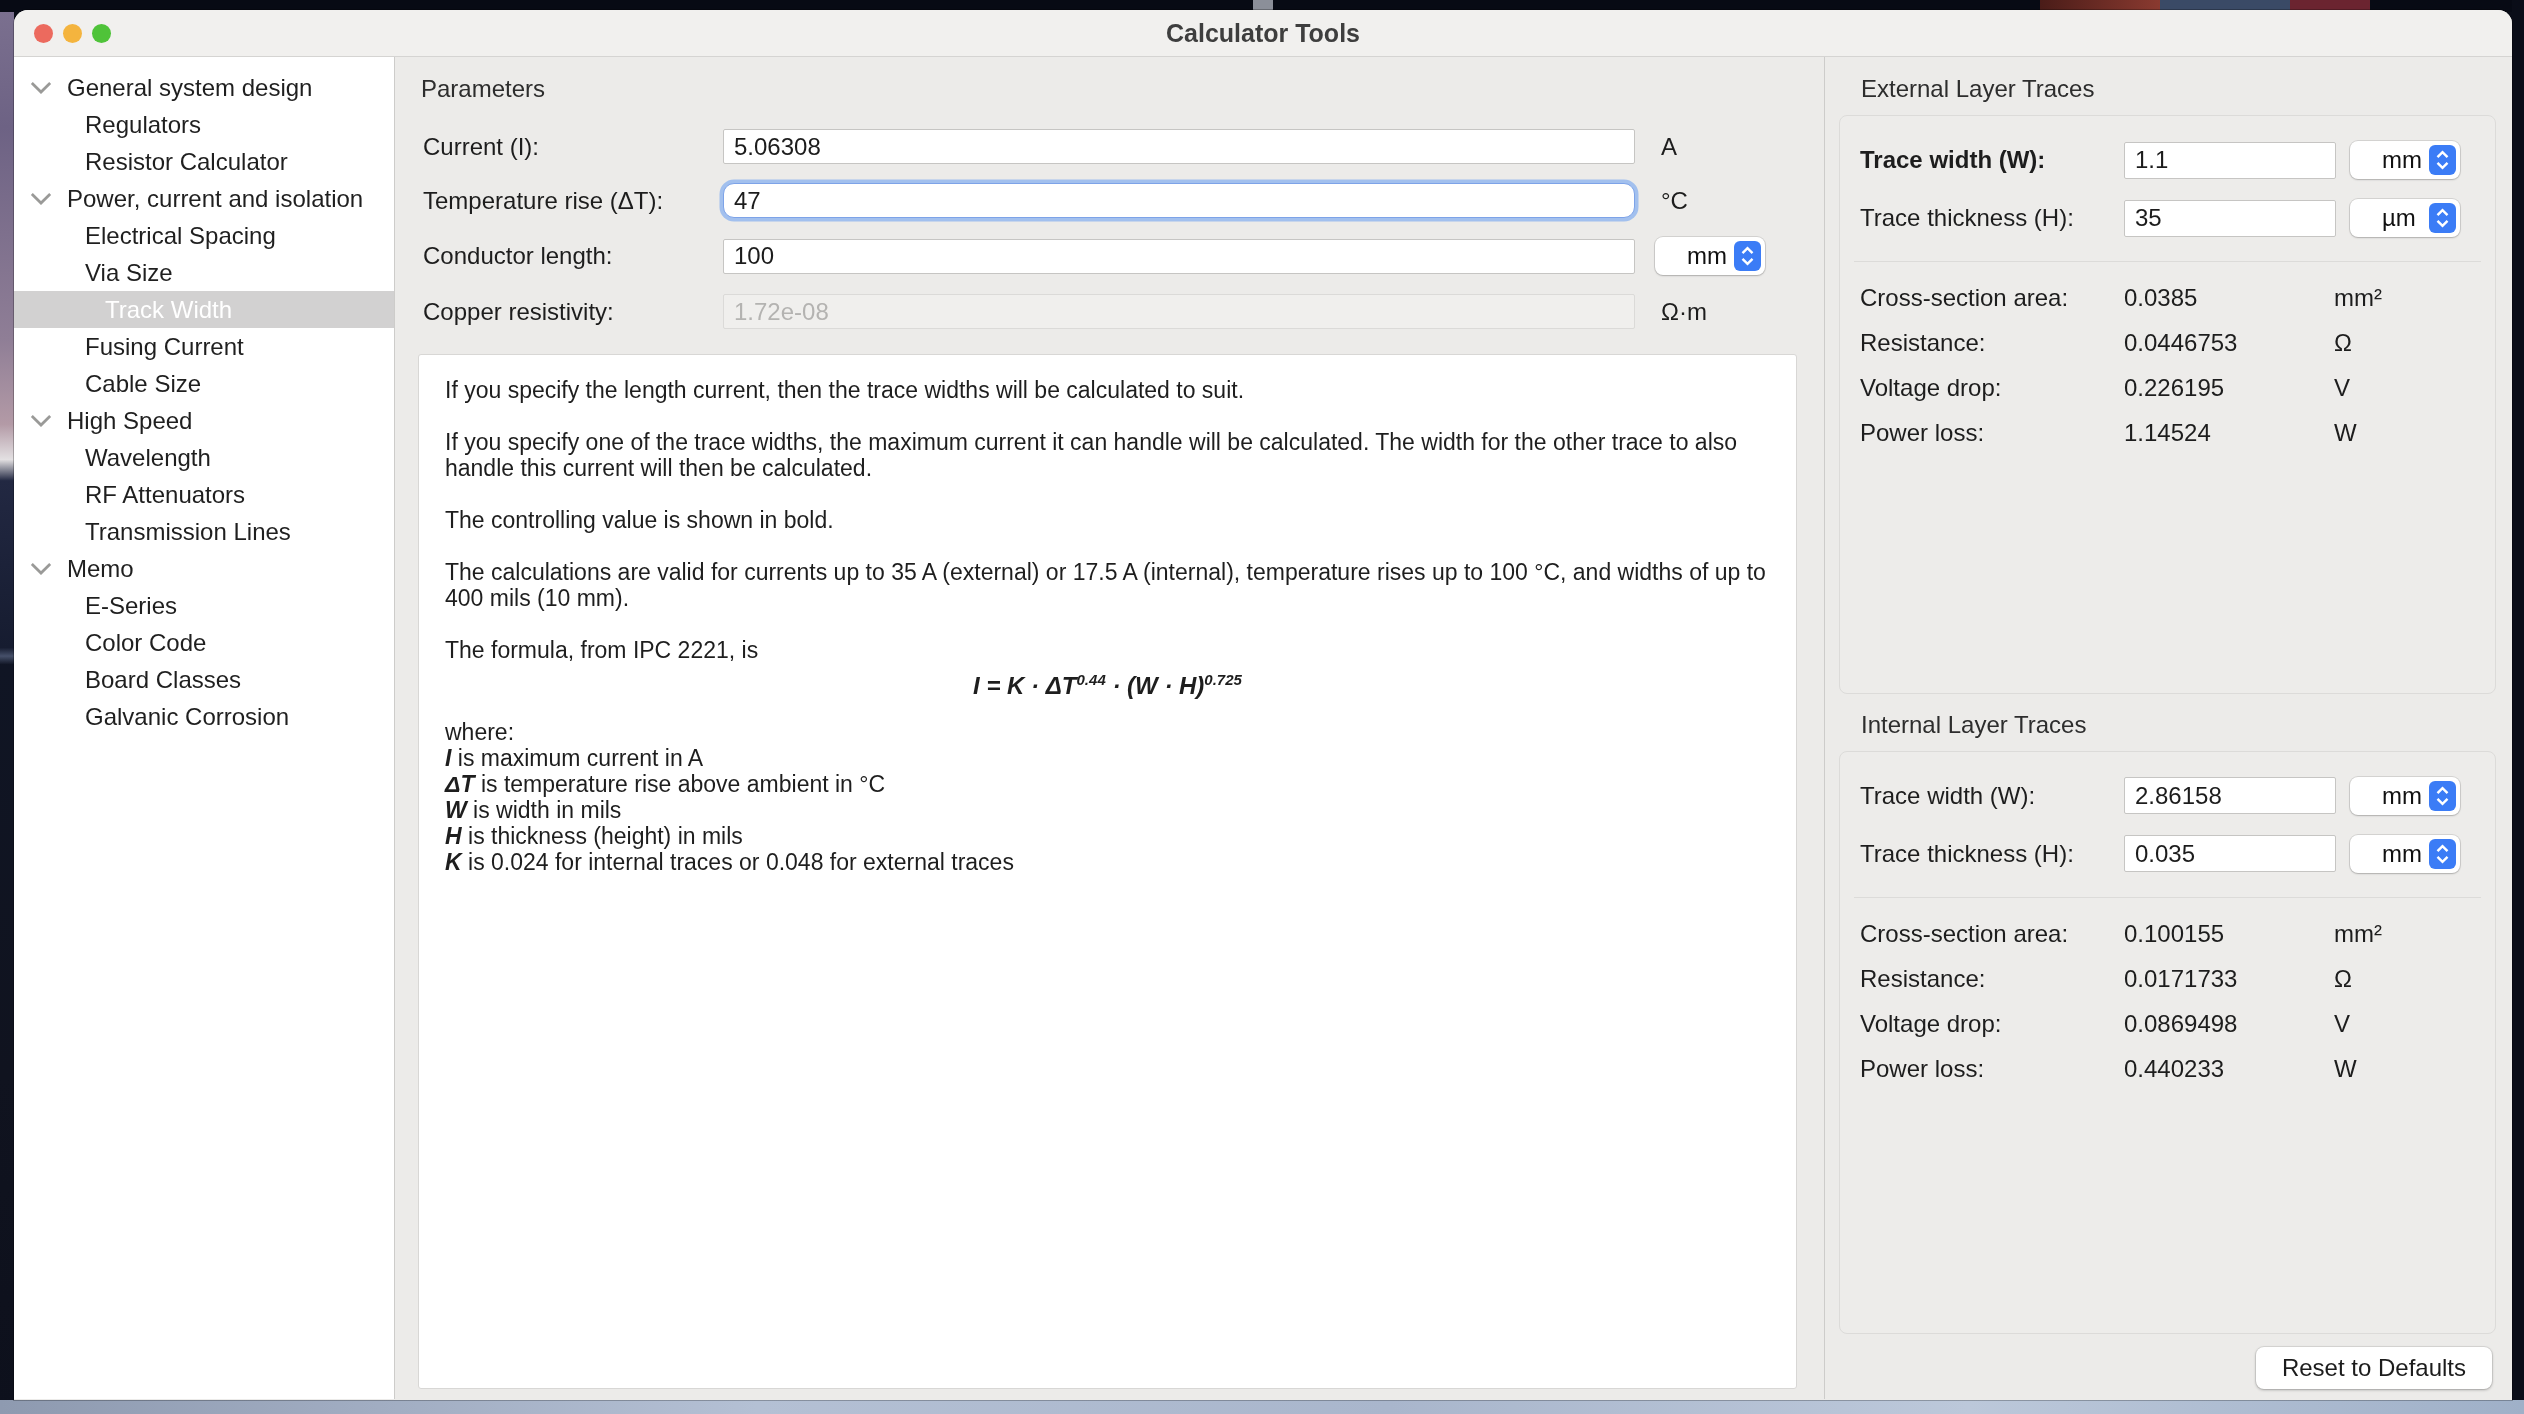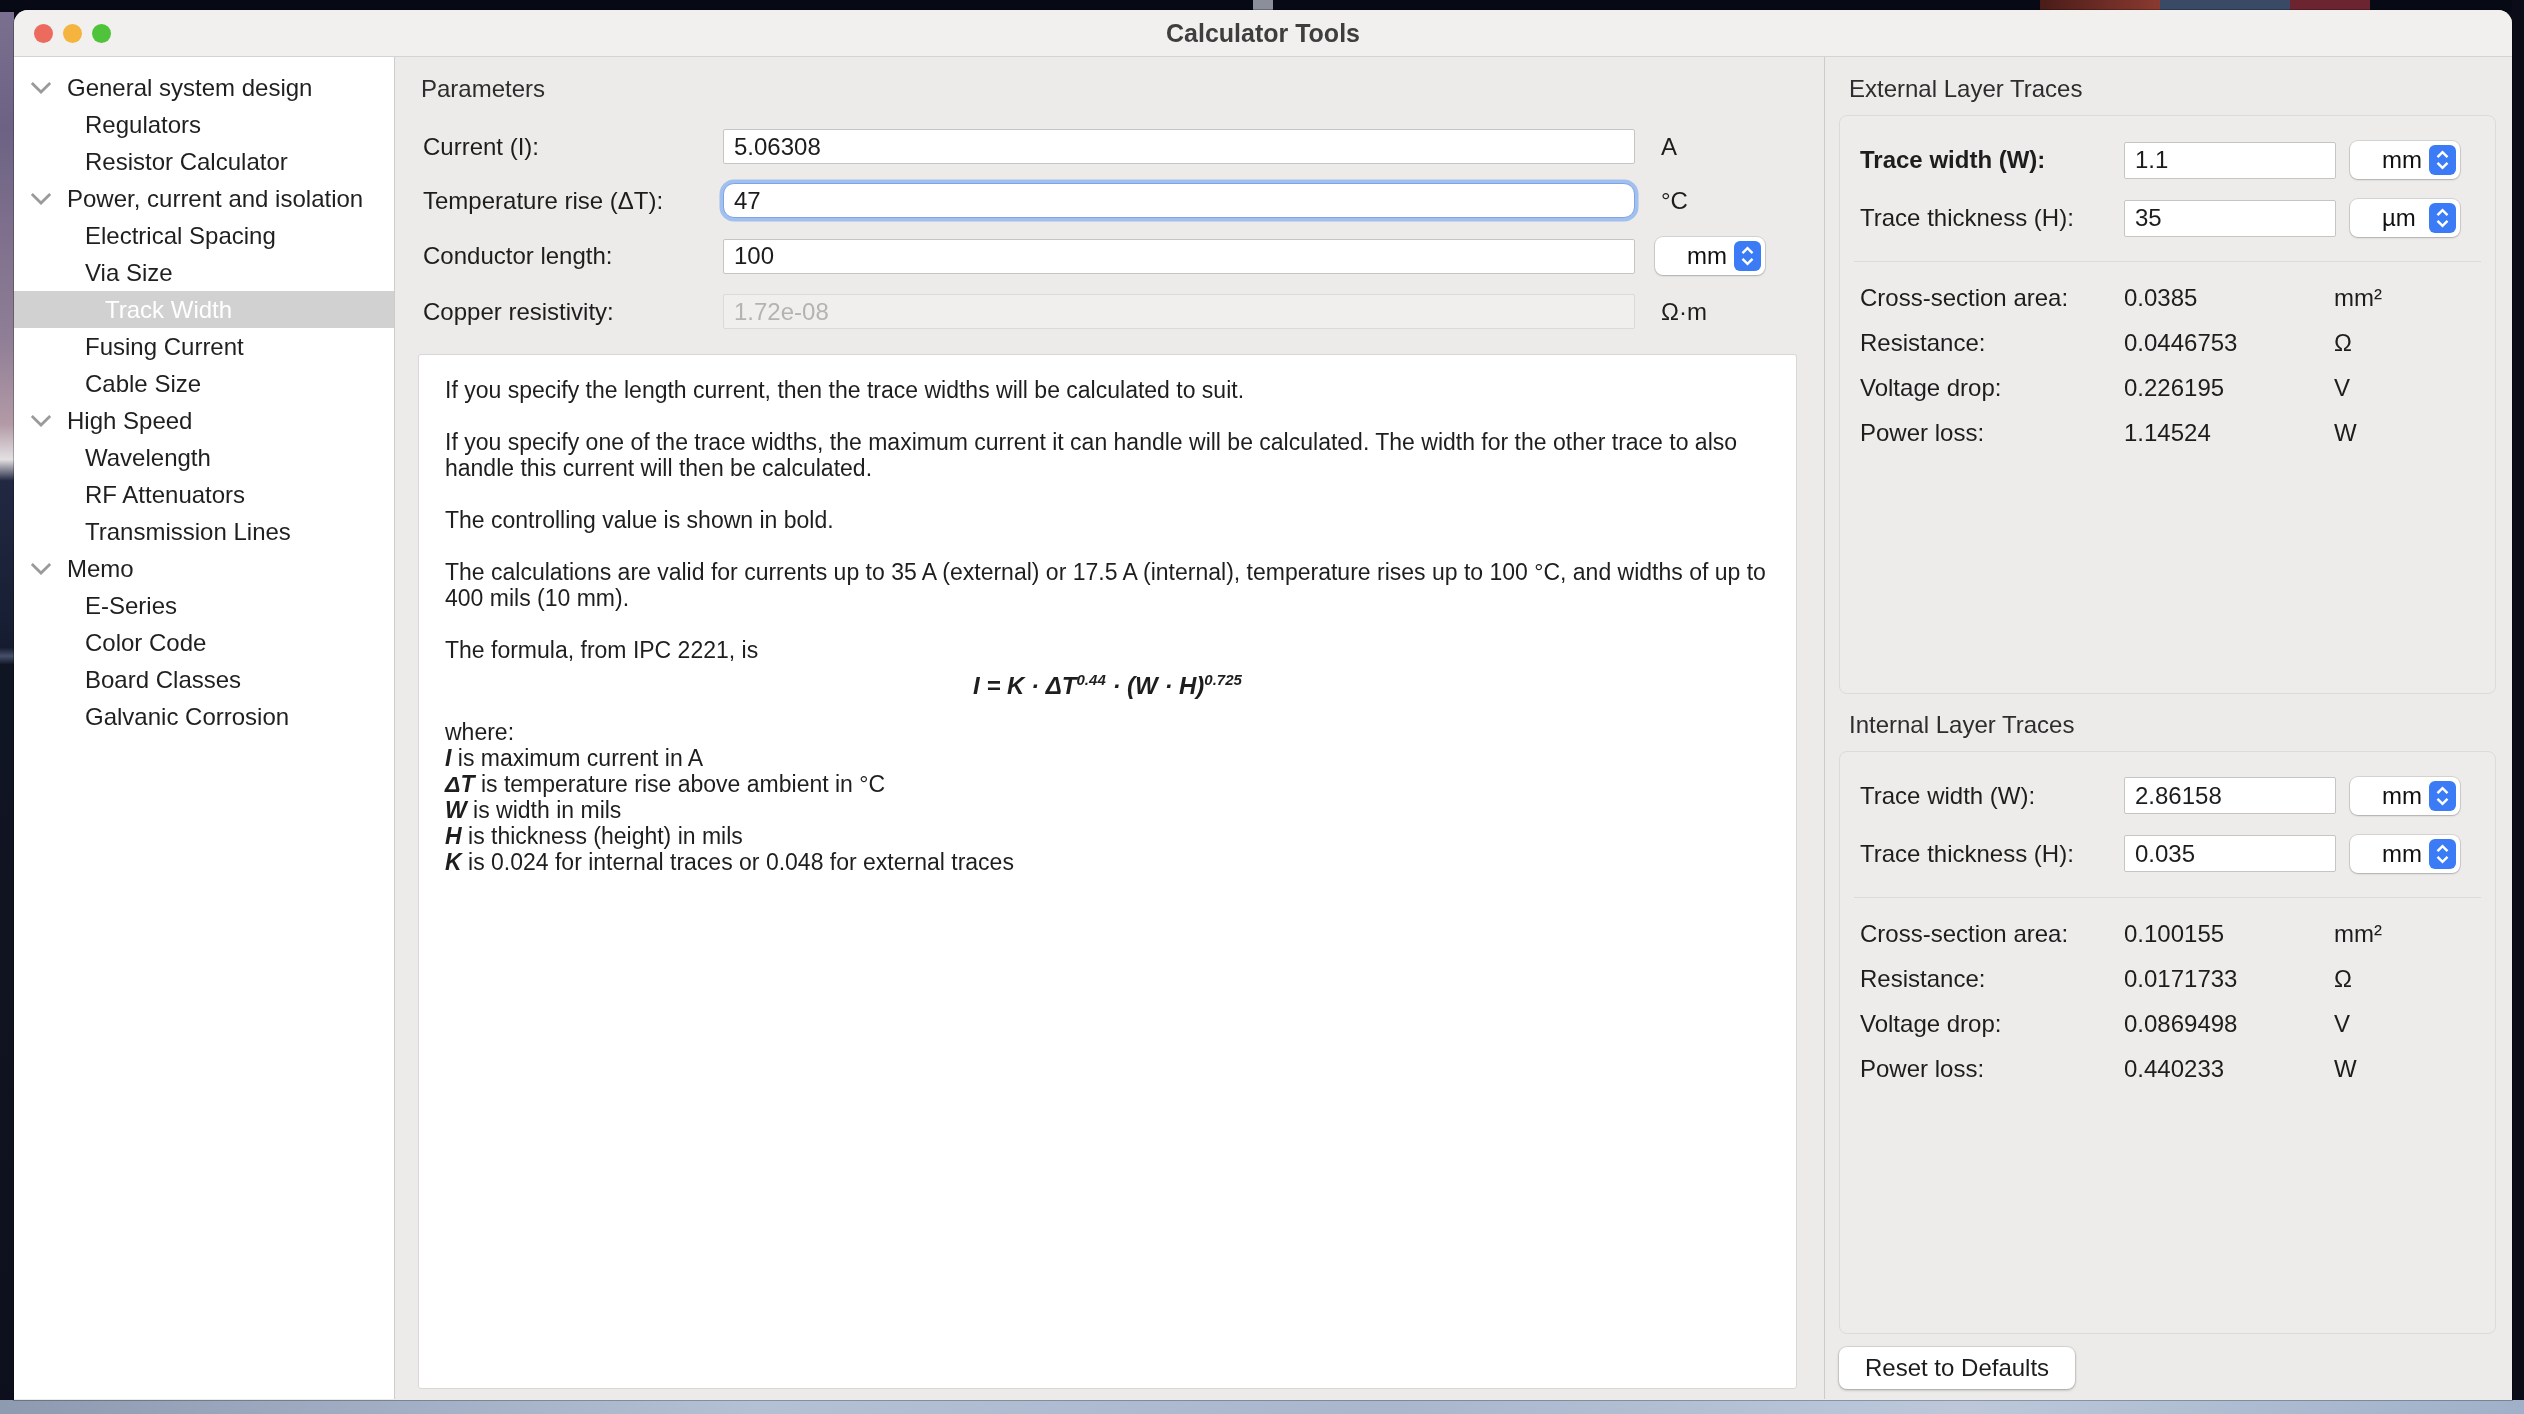--- a/index.html
+++ b/index.html
@@ -68,35 +68,35 @@
     border-radius:3px; padding:22px 26px; font-size:23px; color:#1e1e1e; line-height:26px; overflow:hidden; }
   .info-box p{ margin:0 0 26px 0; }
   .formula-line{ text-align:center; font-size:24px; font-weight:700; font-style:italic; margin:2px 0 20px 0; }
   .formula-line sup{ font-size:15px; }
   .where-list div{ line-height:26px; }
   .sym{ font-weight:700; font-style:italic; }
 
   
   .right-panel{ width:688px; flex:none; border-left:1px solid #cdccca; padding:12px 16px 10px 14px;
     display:flex; flex-direction:column; }
-  .right-panel .caption{ margin-left:10px; }
+  .right-panel .caption{ margin-left:22px; }
   .groupbox{ border:1px solid #dcdbd9; border-radius:8px; margin-top:12px; padding:25px 18px 20px 20px;
     background:#edecea; }
   .gb-external{ height:580px; }
   .gb-internal{ height:585px; }
   .trace-grid{ display:grid; grid-template-columns:250px 212px 120px; column-gap:14px; row-gap:20px;
     align-items:center; }
   .t-label{ font-size:24px; color:#1d1d1d; }
   .t-label.bold{ font-weight:700; }
   .trace-grid input.field{ height:37px; }
   .trace-grid .unit-dd{ margin-left:0; }
   .gb-sep{ height:1px; background:#dcdbd9; margin:24px -4px 22px -6px; }
   .result-grid{ display:grid; grid-template-columns:250px 196px auto; column-gap:14px; row-gap:17px;
     font-size:24px; color:#1d1d1d; }
-  .reset-row{ margin-top:13px; display:flex; justify-content:flex-start; padding-right:4px; }
+  .reset-row{ margin-top:13px; display:flex; justify-content:flex-end; padding-right:4px; }
   .btn{ height:42px; padding:0 26px; background:#ffffff; border:none; border-radius:8px;
     font-family:"Liberation Sans",sans-serif; font-size:24px; color:#1c1c1c;
     box-shadow:0 0 0 1px rgba(0,0,0,.07), 0 1px 3px rgba(0,0,0,.28); cursor:default; }
 </style>
 </head>
 <body>
 
 <div class="desktop-left"></div>
 <div class="desktop-top">
   <div class="dt-notch"></div>

